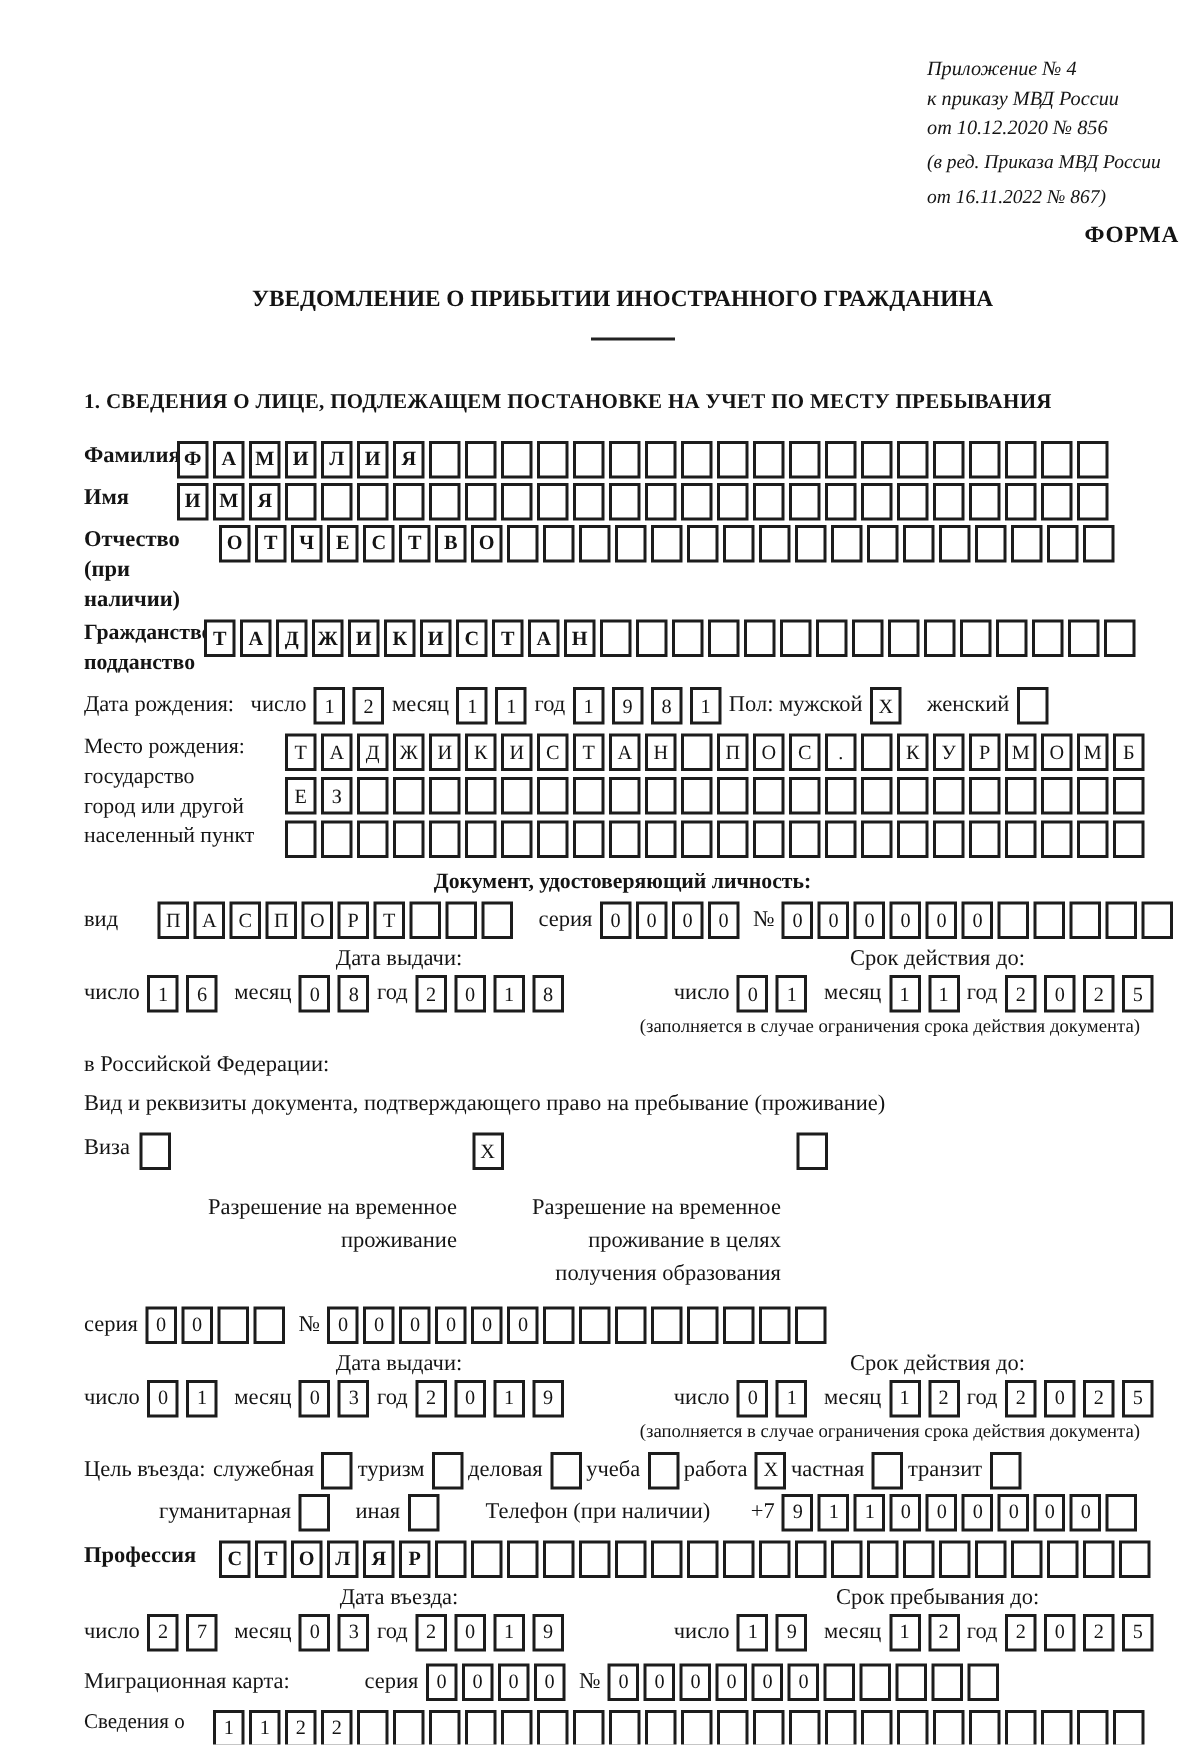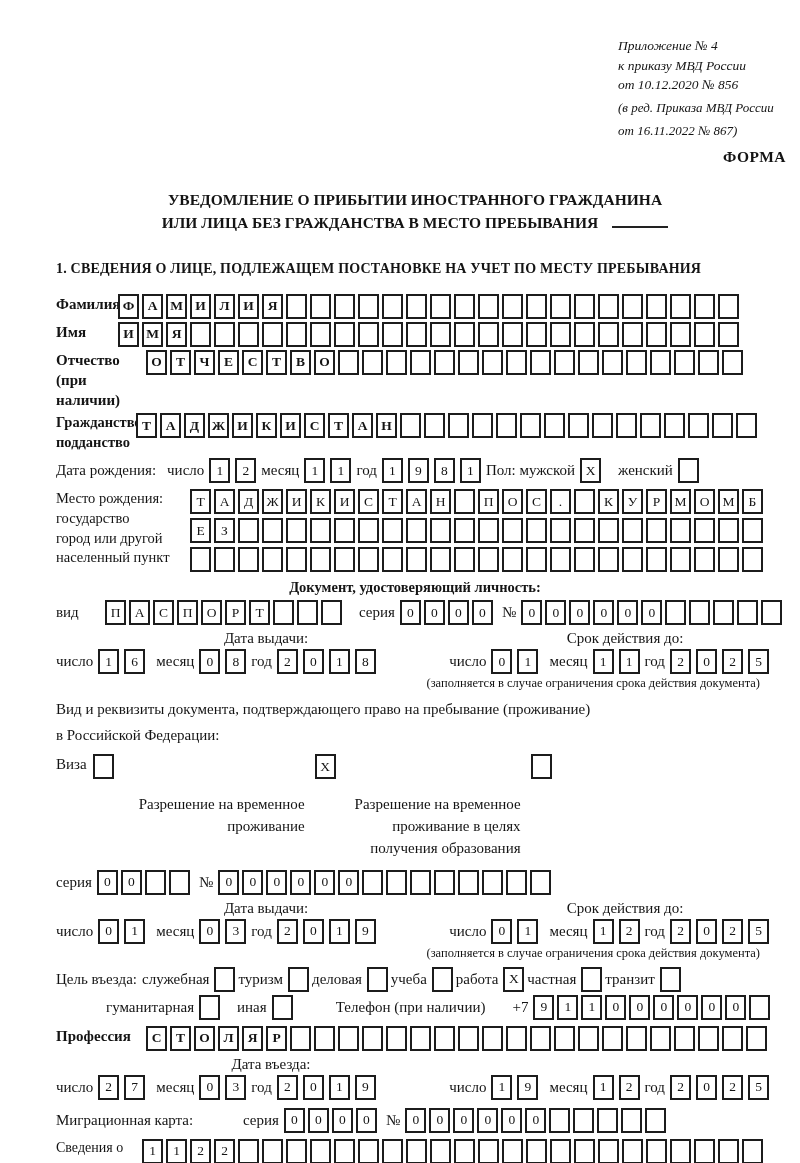--- a/index.html
+++ b/index.html
@@ -85,21 +85,21 @@
       <div>к приказу МВД России</div>
       <div>от 10.12.2020 № 856</div>
       <div class="ed">(в ред. Приказа МВД России</div>
       <div class="ed">от 16.11.2022 № 867)</div>
     </div>
     <div class="forma">ФОРМА</div>
   </div>
 
   <div class="title">
     <div>УВЕДОМЛЕНИЕ О ПРИБЫТИИ ИНОСТРАННОГО ГРАЖДАНИНА</div>
-    <div><span>ИЛИ ЛИЦА БЕЗ ГРАЖДАНСТВА В МЕСТО ПРЕБЫВАНИЯ</span><span class="blank-line"></span></div>
+    <div><span class="blank-line"></span></div>
   </div>
 
   <div class="sec-heading">1. СВЕДЕНИЯ О ЛИЦЕ, ПОДЛЕЖАЩЕМ ПОСТАНОВКЕ НА УЧЕТ ПО МЕСТУ ПРЕБЫВАНИЯ</div>
 
   <div class="fields">
 
     <div class="row">
       <span class="lbl w-sur">Фамилия</span>
       <span class="cells">
           <span class="cell">Ф</span>
@@ -429,22 +429,22 @@
             <span class="cell">2</span>
             <span class="cell">0</span>
             <span class="cell">2</span>
             <span class="cell">5</span>
           </span>
       </div>
     </div>
     <div class="note">(заполняется в случае ограничения срока действия документа)</div>
 
     <div class="intro">
+      <div>в Российской Федерации:</div>
       <div>Вид и реквизиты документа, подтверждающего право на пребывание (проживание)</div>
-      <div>в Российской Федерации:</div>
     </div>
 
     <div class="opts-row">
       <div class="opt">
         <span class="lbl" style="margin-right:6px">Виза</span>
         <span class="cells">
             <span class="cell"></span>
           </span>
       </div>
       <div class="opt" style="margin-left:22px">
@@ -593,21 +593,21 @@
           <span class="cells">
             <span class="cell"></span>
           </span>
         </span>
       <span class="purpose gap-l">
           <span class="lbl">иная</span>
           <span class="cells">
             <span class="cell"></span>
           </span>
         </span>
-      <span class="dlbl" style="margin-left:40px">Телефон (при наличии)</span>
+      <span class="dlbl" style="margin-left:28px">Телефон (при наличии)</span>
       <span class="dlbl" style="margin-left:22px">+7</span>
       <span class="cells">
           <span class="cell">9</span>
           <span class="cell">1</span>
           <span class="cell">1</span>
           <span class="cell">0</span>
           <span class="cell">0</span>
           <span class="cell">0</span>
           <span class="cell">0</span>
           <span class="cell">0</span>
@@ -643,20 +643,21 @@
           <span class="cell"></span>
           <span class="cell"></span>
           <span class="cell"></span>
           <span class="cell"></span>
           <span class="cell"></span>
         </span>
     </div>
 
     <div class="dates-headings">
       <div class="dh-left">Дата въезда:</div>
+      <div class="dh-right">Срок пребывания до:</div>
     </div>
     <div class="dates-row">
       <div class="dgroup dg-left">
         <span class="dlbl">число</span>
         <span class="cells sp">
             <span class="cell">2</span>
             <span class="cell">7</span>
           </span>
         <span class="dlbl gap-s">месяц</span>
         <span class="cells sp">

